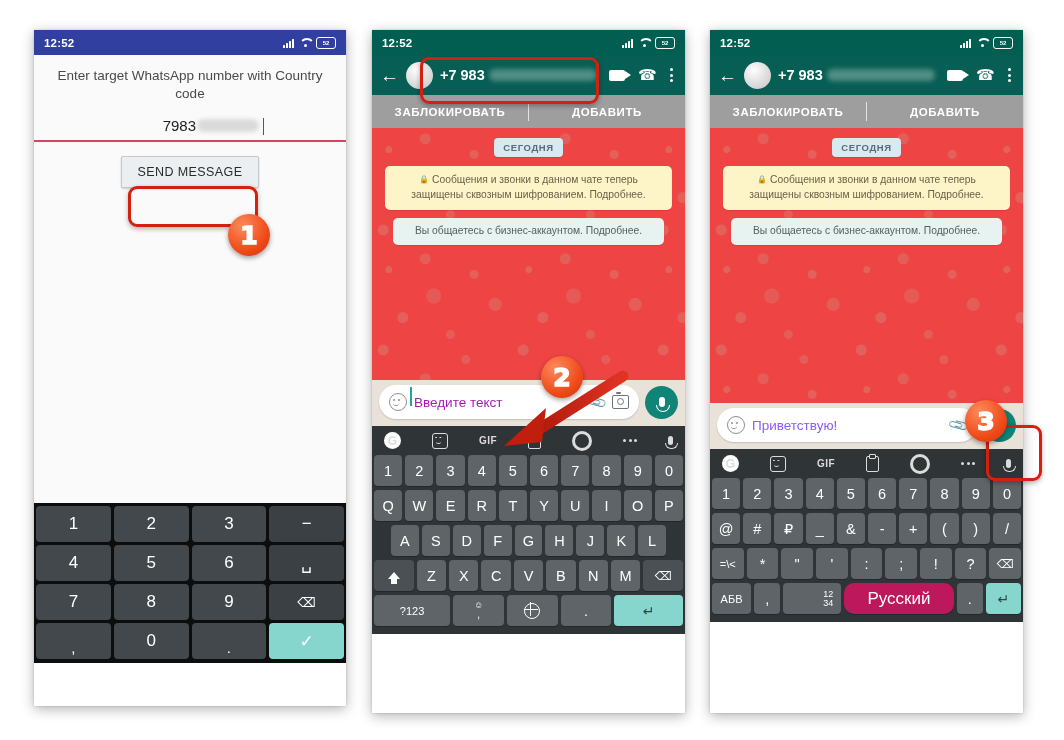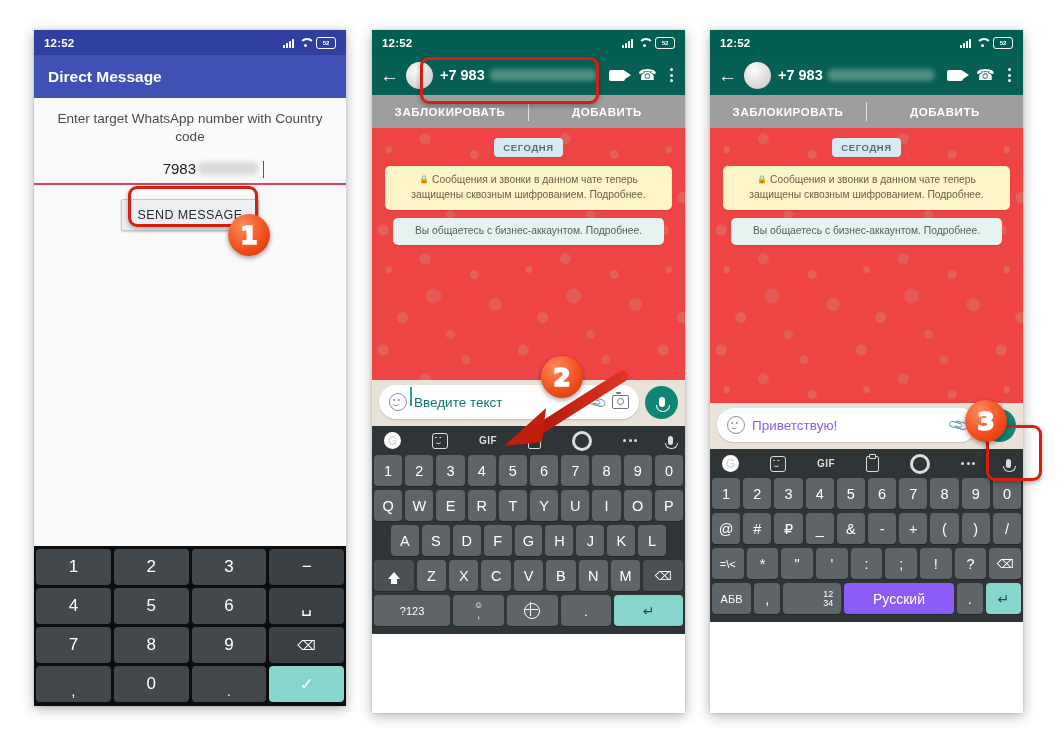--- a/index.html
+++ b/index.html
@@ -124,21 +124,21 @@
                display:flex;align-items:center;gap:6px;box-sizing:border-box;}
   .wa-field{flex:1;background:#fff;border-radius:19px;height:34px;display:flex;
             align-items:center;padding:0 10px;box-sizing:border-box;gap:7px;
             box-shadow:0 1px 1.5px rgba(0,0,0,.16);}
   .smiley{width:16px;height:16px;border-radius:50%;border:1.4px solid #8b9096;
           position:relative;flex:0 0 auto;}
   .smiley::before{content:"";position:absolute;left:3px;top:4.5px;width:2px;height:2px;
     border-radius:50%;background:#8b9096;box-shadow:5px 0 0 #8b9096;}
   .smiley::after{content:"";position:absolute;left:3.4px;top:8px;width:6px;height:3px;
     border-bottom:1.4px solid #8b9096;border-radius:0 0 6px 6px;}
-  .wa-ph{color:#0f766e;font-size:13.5px;flex:1;position:relative;}
+  .wa-ph{color:#a21caf;font-size:13.5px;flex:1;position:relative;}
   .wa-txt{color:#8b5cf6;font-size:13.5px;flex:1;}
   .wa-cursor{position:absolute;left:-4px;top:-8px;width:1.6px;height:19px;background:#1fa4a0;}
   .clipico{font-size:14px;color:#8b9096;transform:rotate(-35deg);display:inline-block;}
   .camico{width:15px;height:12px;border:1.7px solid #6f7479;border-radius:2px;position:relative;flex:0 0 auto;}
   .camico::before{content:"";position:absolute;left:4px;top:1.5px;width:5px;height:5px;
     border:1.4px solid #6f7479;border-radius:50%;}
   .camico::after{content:"";position:absolute;left:3px;top:-4px;width:5px;height:2.4px;
     background:#6f7479;border-radius:1px;}
   .wa-mic{width:33px;height:33px;border-radius:50%;background:#0f8477;flex:0 0 auto;
           display:flex;align-items:center;justify-content:center;}
@@ -173,21 +173,21 @@
 
   .kbrow{display:flex;gap:3px;padding:0 2px;margin-bottom:4px;justify-content:center;}
   .key{flex:1;height:31px;background:#5e6468;border-radius:4px;color:#fff;
        display:flex;align-items:center;justify-content:center;font-size:14.5px;
        box-shadow:0 1px 0 rgba(0,0,0,.25);}
   .key.w2{flex:1.5;}
   .key.spacer{flex:.5;background:transparent;box-shadow:none;}
   .key.enter{flex:1.35;background:#86d6cd;color:#2c4845;font-size:14px;}
   .key.sm{font-size:11px;}
   .key.xs{font-size:9px;line-height:1.05;text-align:center;padding-left:32px;}
-  .key.space{flex:4.2;font-size:14px;background:#8b5cf6;}
+  .key.space{flex:4.2;font-size:17px;background:#be185d;border-radius:10px;}
   .key.shift{flex:1.35;background:#4b5054;}
   .shiftglyph{width:0;height:0;border-style:solid;border-width:0 6px 7px 6px;
     border-color:transparent transparent #fff transparent;position:relative;}
   .shiftglyph::after{content:"";position:absolute;left:-3px;top:7px;width:6px;height:5px;background:#fff;}
   .bspglyph{font-size:12px;}
   .key.bsp{flex:1.35;background:#4b5054;}
   .globeico{width:14px;height:14px;border-radius:50%;border:1.5px solid #fff;position:relative;}
   .globeico::before{content:"";position:absolute;left:5px;top:-1.5px;width:1px;height:14px;
     border-left:1.5px solid #fff;}
   .globeico::after{content:"";position:absolute;left:-1.5px;top:5px;width:14px;height:1px;
@@ -222,23 +222,20 @@
             <i></i>
             <i></i>
           </span>
         <span class="ico-wifi"></span>
         <span class="ico-batt">
             <span>52</span>
           </span>
       </span>
     </div>
 
-    <div class="dm-appbar">
-      <span class="title">Direct Message</span>
-    </div>
 
     <div class="dm-body">
       <div class="dm-hint">Enter target WhatsApp number with Country code</div>
 
       <div class="dm-inputwrap">
         <div class="dm-input">
           <span>7983</span><span class="dm-blur"></span>
           <span class="dm-caret"></span>
         </div>
         <div class="dm-underline"></div>

